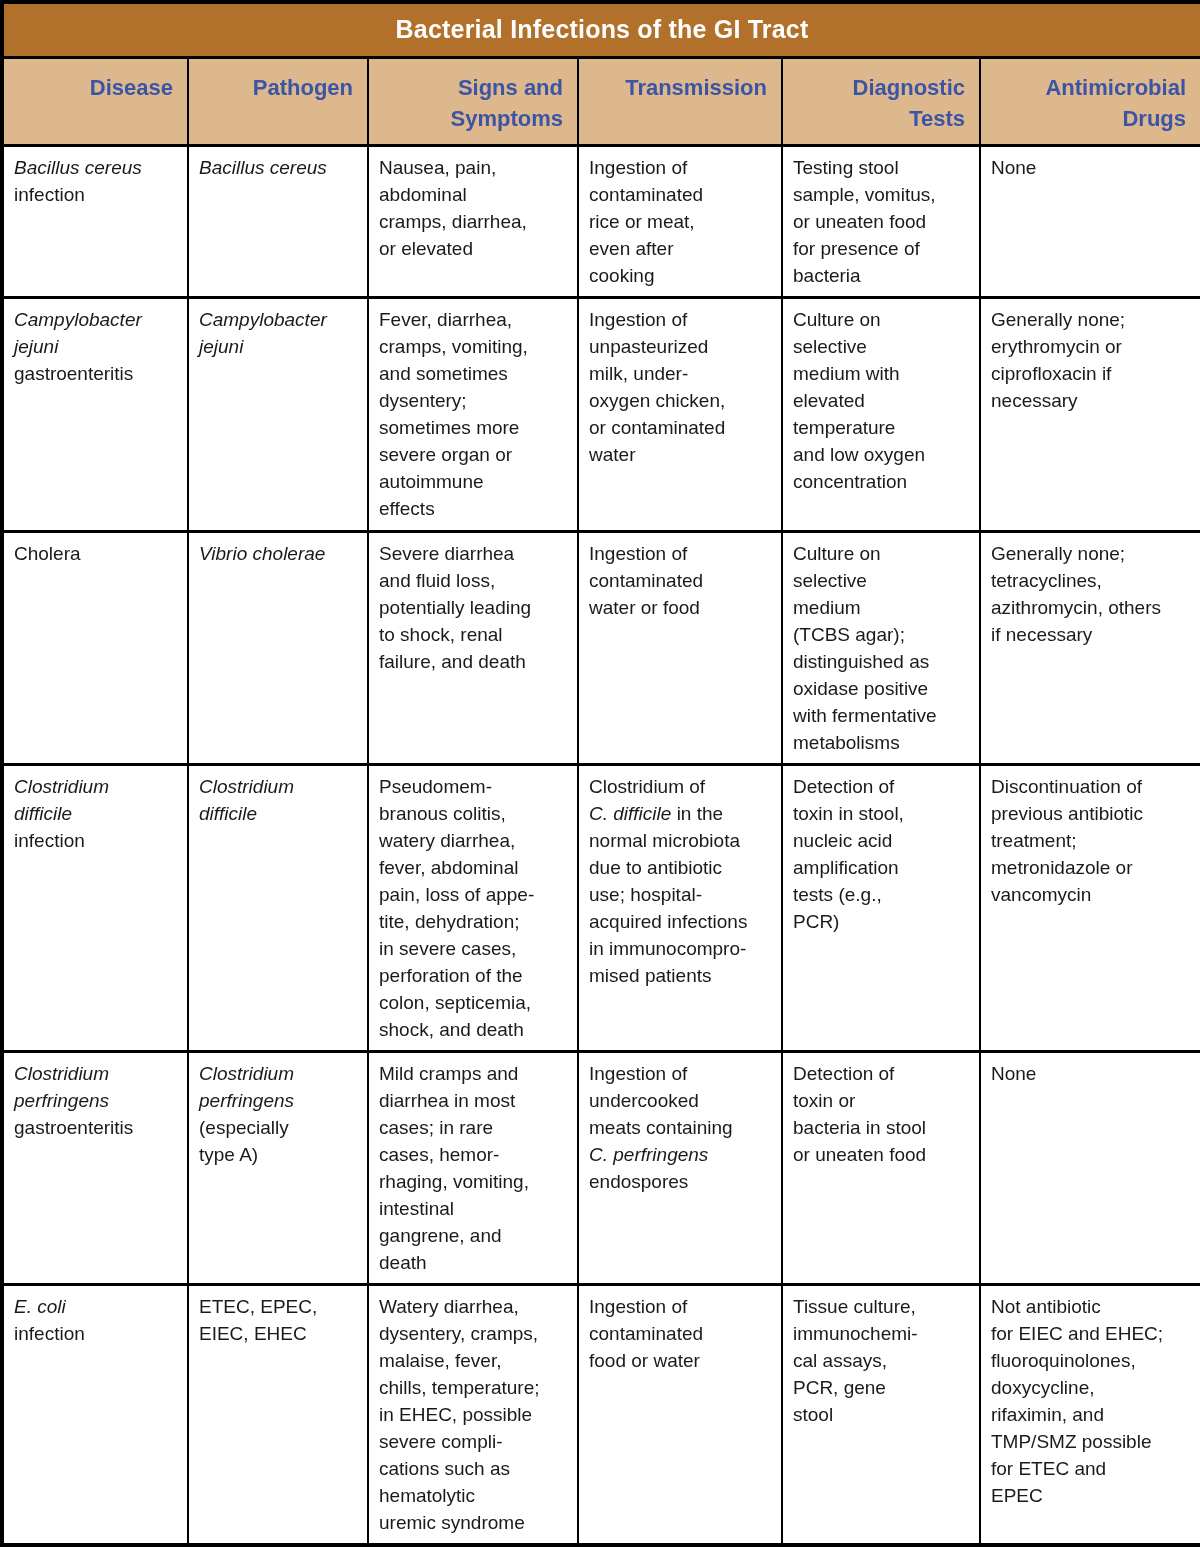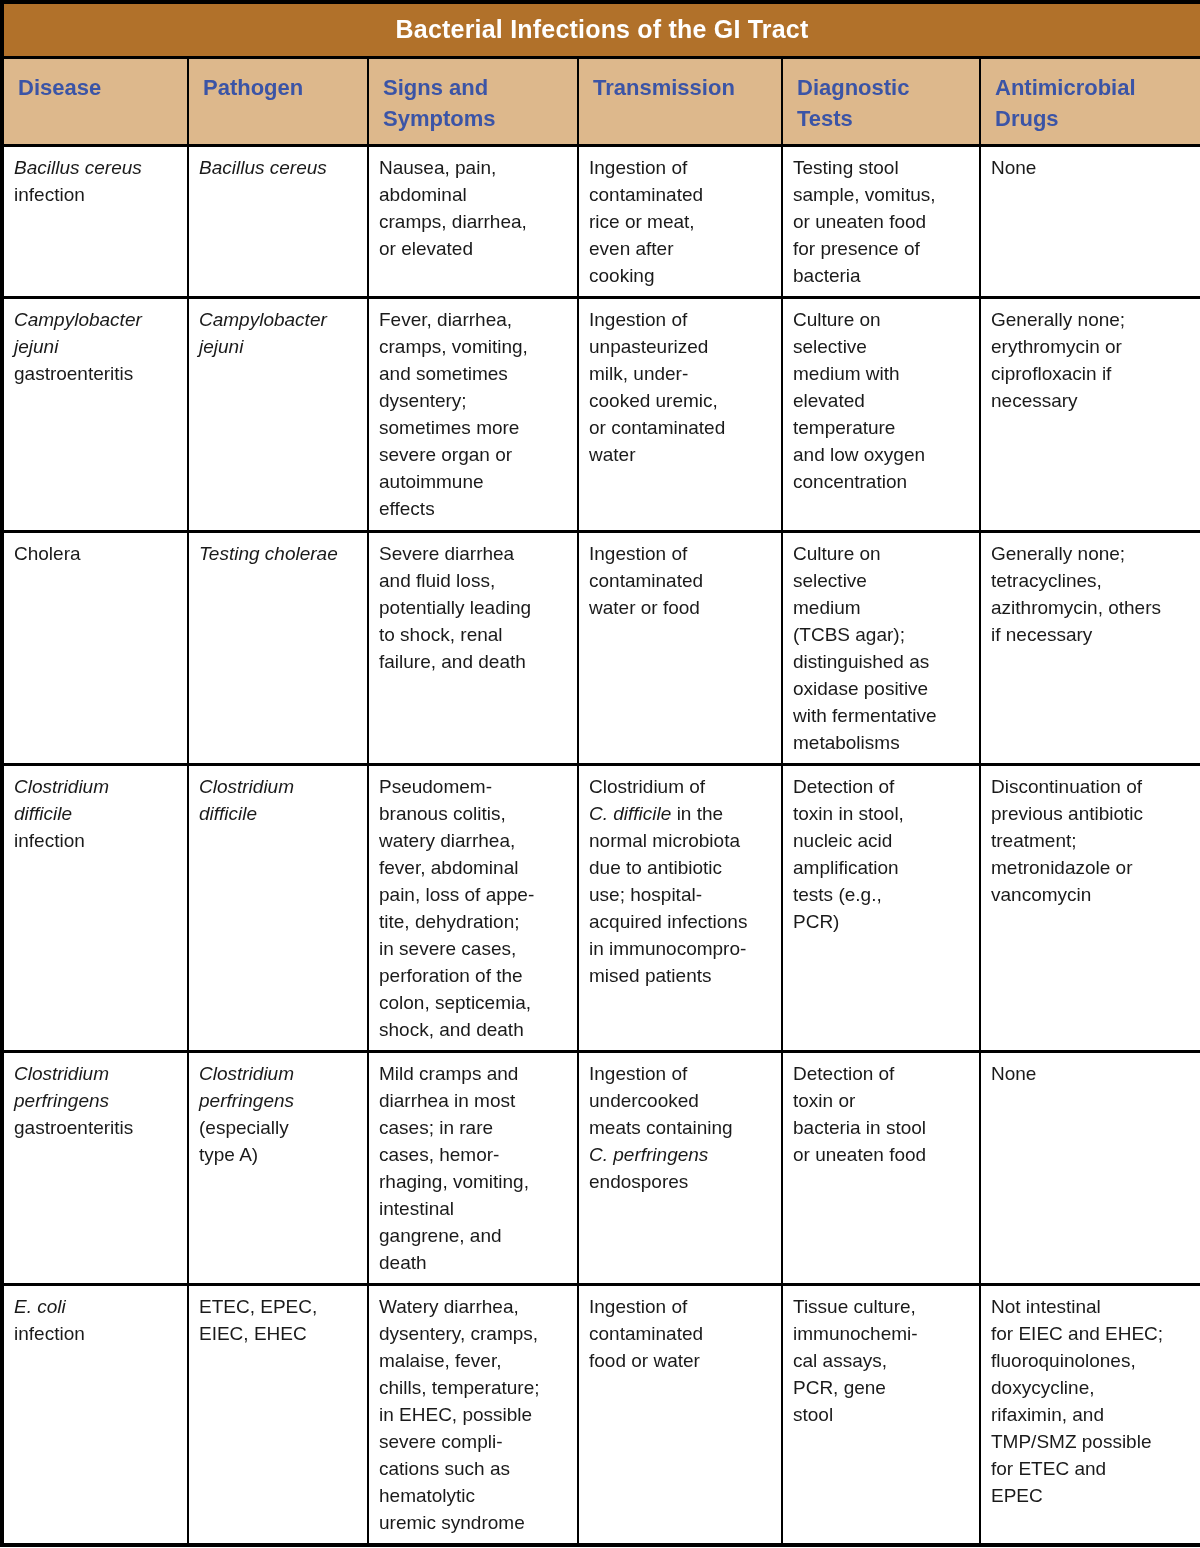--- a/index.html
+++ b/index.html
@@ -1,20 +1,20 @@
 <!DOCTYPE html>
 <html style="--title-bg: #b1712a; --title-text: #ffffff; --header-bg: #ddb88c; --header-text: #3b54a6; --body-text: #1a1a1a; --border: #000000;"><head>
 <meta charset="utf-8">
 <style>
   html,body{margin:0;padding:0;background:#ffffff;}
   body{width:1200px;font-family:"Liberation Sans","DejaVu Sans",sans-serif;color:var(--body-text,#1a1a1a);}
   table{width:1200px;border-collapse:collapse;table-layout:fixed;border:4px solid var(--border,#000000);}
   th,td{border:2px solid var(--border,#000000);border-top-width:3px;border-bottom-width:3px;vertical-align:top;box-sizing:border-box;overflow:hidden;}
   .title-cell{background:var(--title-bg,#b1712a);color:var(--title-text,#ffffff);font-size:25px;font-weight:bold;text-align:center;vertical-align:middle;height:55px;letter-spacing:0.2px;padding:0 8px;}
-  .colhead{background:var(--header-bg,#ddb88c);color:var(--header-text,#3b54a6);font-size:22px;font-weight:bold;text-align:left;line-height:31px;padding:13px 14px 8px 14px;height:88px;}
+  .colhead{background:var(--header-bg,#ddb88c);color:var(--header-text,#3b54a6);font-size:22px;font-weight:bold;text-align:right;line-height:31px;padding:13px 14px 8px 14px;height:88px;}
   td{font-size:19px;line-height:27px;padding:7px 10px;background:#ffffff;}
   tbody tr:nth-child(1){height:145px;}
   tbody tr:nth-child(2){height:234px;}
   tbody tr:nth-child(3){height:231px;}
   tbody tr:nth-child(4){height:284px;}
   tbody tr:nth-child(5){height:233px;}
   tbody tr:nth-child(6){height:257px;}
   i{font-style:italic;}
 </style>
 </head>
@@ -48,27 +48,27 @@
         <td><i>Bacillus cereus</i></td>
         <td><span>Nausea, pain,</span><br><span>abdominal</span><br><span>cramps, diarrhea,</span><br><span>or elevated</span></td>
         <td><span>Ingestion of</span><br><span>contaminated</span><br><span>rice or meat,</span><br><span>even after</span><br><span>cooking</span></td>
         <td><span>Testing stool</span><br><span>sample, vomitus,</span><br><span>or uneaten food</span><br><span>for presence of</span><br><span>bacteria</span></td>
         <td><span>None</span></td>
       </tr>
       <tr>
         <td><i>Campylobacter</i><br><i>jejuni</i><br><span>gastroenteritis</span></td>
         <td><i>Campylobacter</i><br><i>jejuni</i></td>
         <td><span>Fever, diarrhea,</span><br><span>cramps, vomiting,</span><br><span>and sometimes</span><br><span>dysentery;</span><br><span>sometimes more</span><br><span>severe organ or</span><br><span>autoimmune</span><br><span>effects</span></td>
-        <td><span>Ingestion of</span><br><span>unpasteurized</span><br><span>milk, under-</span><br><span>cooked uremic,</span><br><span>or contaminated</span><br><span>water</span></td>
+        <td><span>Ingestion of</span><br><span>unpasteurized</span><br><span>milk, under-</span><br><span>oxygen chicken,</span><br><span>or contaminated</span><br><span>water</span></td>
         <td><span>Culture on</span><br><span>selective</span><br><span>medium with</span><br><span>elevated</span><br><span>temperature</span><br><span>and low oxygen</span><br><span>concentration</span></td>
         <td><span>Generally none;</span><br><span>erythromycin or</span><br><span>ciprofloxacin if</span><br><span>necessary</span></td>
       </tr>
       <tr>
         <td><span>Cholera</span></td>
-        <td><i>Testing cholerae</i></td>
+        <td><i>Vibrio cholerae</i></td>
         <td><span>Severe diarrhea</span><br><span>and fluid loss,</span><br><span>potentially leading</span><br><span>to shock, renal</span><br><span>failure, and death</span></td>
         <td><span>Ingestion of</span><br><span>contaminated</span><br><span>water or food</span></td>
         <td><span>Culture on</span><br><span>selective</span><br><span>medium</span><br><span>(TCBS agar);</span><br><span>distinguished as</span><br><span>oxidase positive</span><br><span>with fermentative</span><br><span>metabolisms</span></td>
         <td><span>Generally none;</span><br><span>tetracyclines,</span><br><span>azithromycin, others</span><br><span>if necessary</span></td>
       </tr>
       <tr>
         <td><i>Clostridium</i><br><i>difficile</i><br><span>infection</span></td>
         <td><i>Clostridium</i><br><i>difficile</i></td>
         <td><span>Pseudomem-</span><br><span>branous colitis,</span><br><span>watery diarrhea,</span><br><span>fever, abdominal</span><br><span>pain, loss of appe-</span><br><span>tite, dehydration;</span><br><span>in severe cases,</span><br><span>perforation of the</span><br><span>colon, septicemia,</span><br><span>shock, and death</span></td>
         <td><span>Clostridium of</span><br><i>C. difficile</i><span> in the</span><br><span>normal microbiota</span><br><span>due to antibiotic</span><br><span>use; hospital-</span><br><span>acquired infections</span><br><span>in immunocompro-</span><br><span>mised patients</span></td>
@@ -82,16 +82,16 @@
         <td><span>Ingestion of</span><br><span>undercooked</span><br><span>meats containing</span><br><i>C. perfringens</i><br><span>endospores</span></td>
         <td><span>Detection of</span><br><span>toxin or</span><br><span>bacteria in stool</span><br><span>or uneaten food</span></td>
         <td><span>None</span></td>
       </tr>
       <tr>
         <td><i>E. coli</i><br><span>infection</span></td>
         <td><span>ETEC, EPEC,</span><br><span>EIEC, EHEC</span></td>
         <td><span>Watery diarrhea,</span><br><span>dysentery, cramps,</span><br><span>malaise, fever,</span><br><span>chills, temperature;</span><br><span>in EHEC, possible</span><br><span>severe compli-</span><br><span>cations such as</span><br><span>hematolytic</span><br><span>uremic syndrome</span></td>
         <td><span>Ingestion of</span><br><span>contaminated</span><br><span>food or water</span></td>
         <td><span>Tissue culture,</span><br><span>immunochemi-</span><br><span>cal assays,</span><br><span>PCR, gene</span><br><span>stool</span></td>
-        <td><span>Not intestinal</span><br><span>for EIEC and EHEC;</span><br><span>fluoroquinolones,</span><br><span>doxycycline,</span><br><span>rifaximin, and</span><br><span>TMP/SMZ possible</span><br><span>for ETEC and</span><br><span>EPEC</span></td>
+        <td><span>Not antibiotic</span><br><span>for EIEC and EHEC;</span><br><span>fluoroquinolones,</span><br><span>doxycycline,</span><br><span>rifaximin, and</span><br><span>TMP/SMZ possible</span><br><span>for ETEC and</span><br><span>EPEC</span></td>
       </tr>
     </tbody>
 </table>
 
 </body></html>

